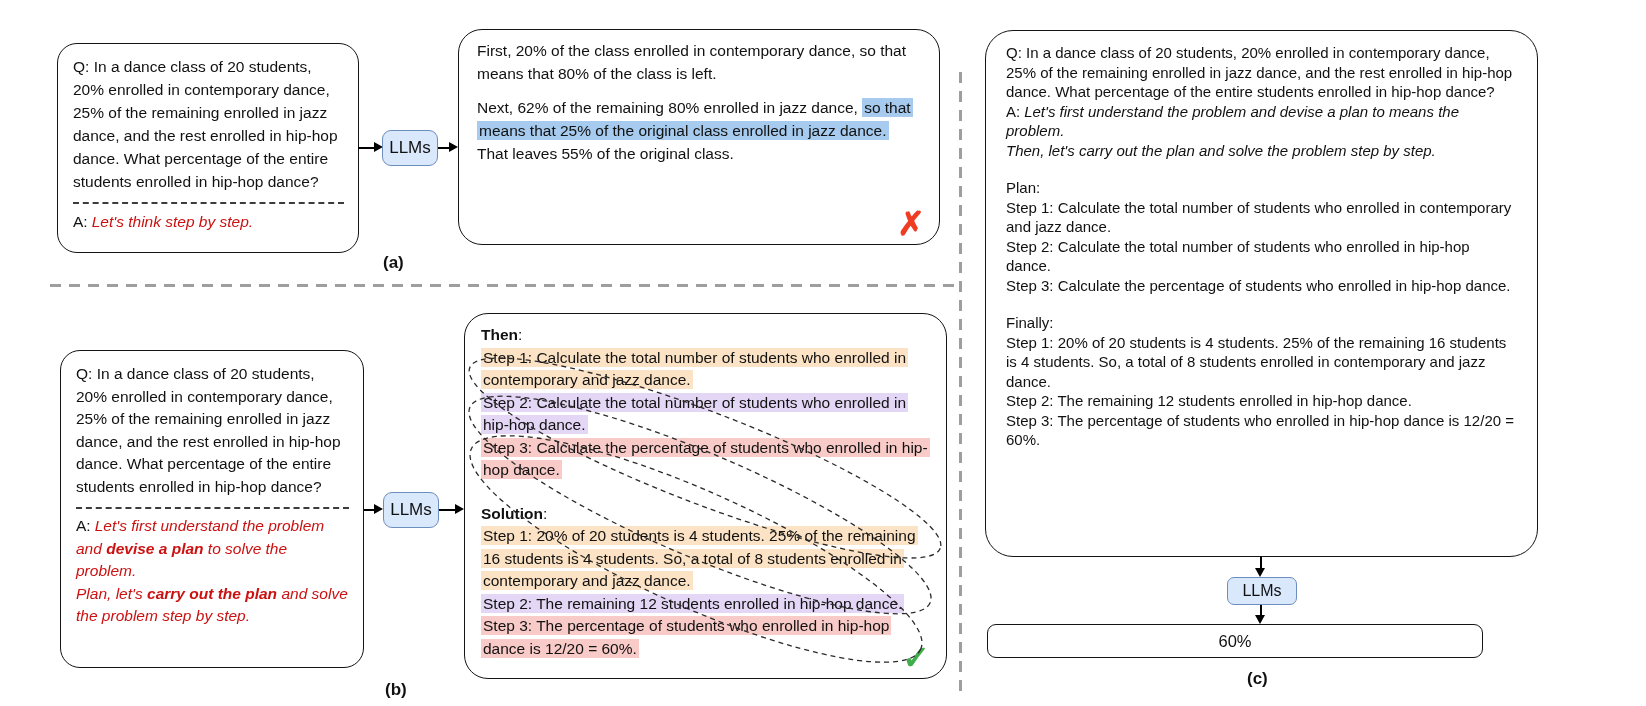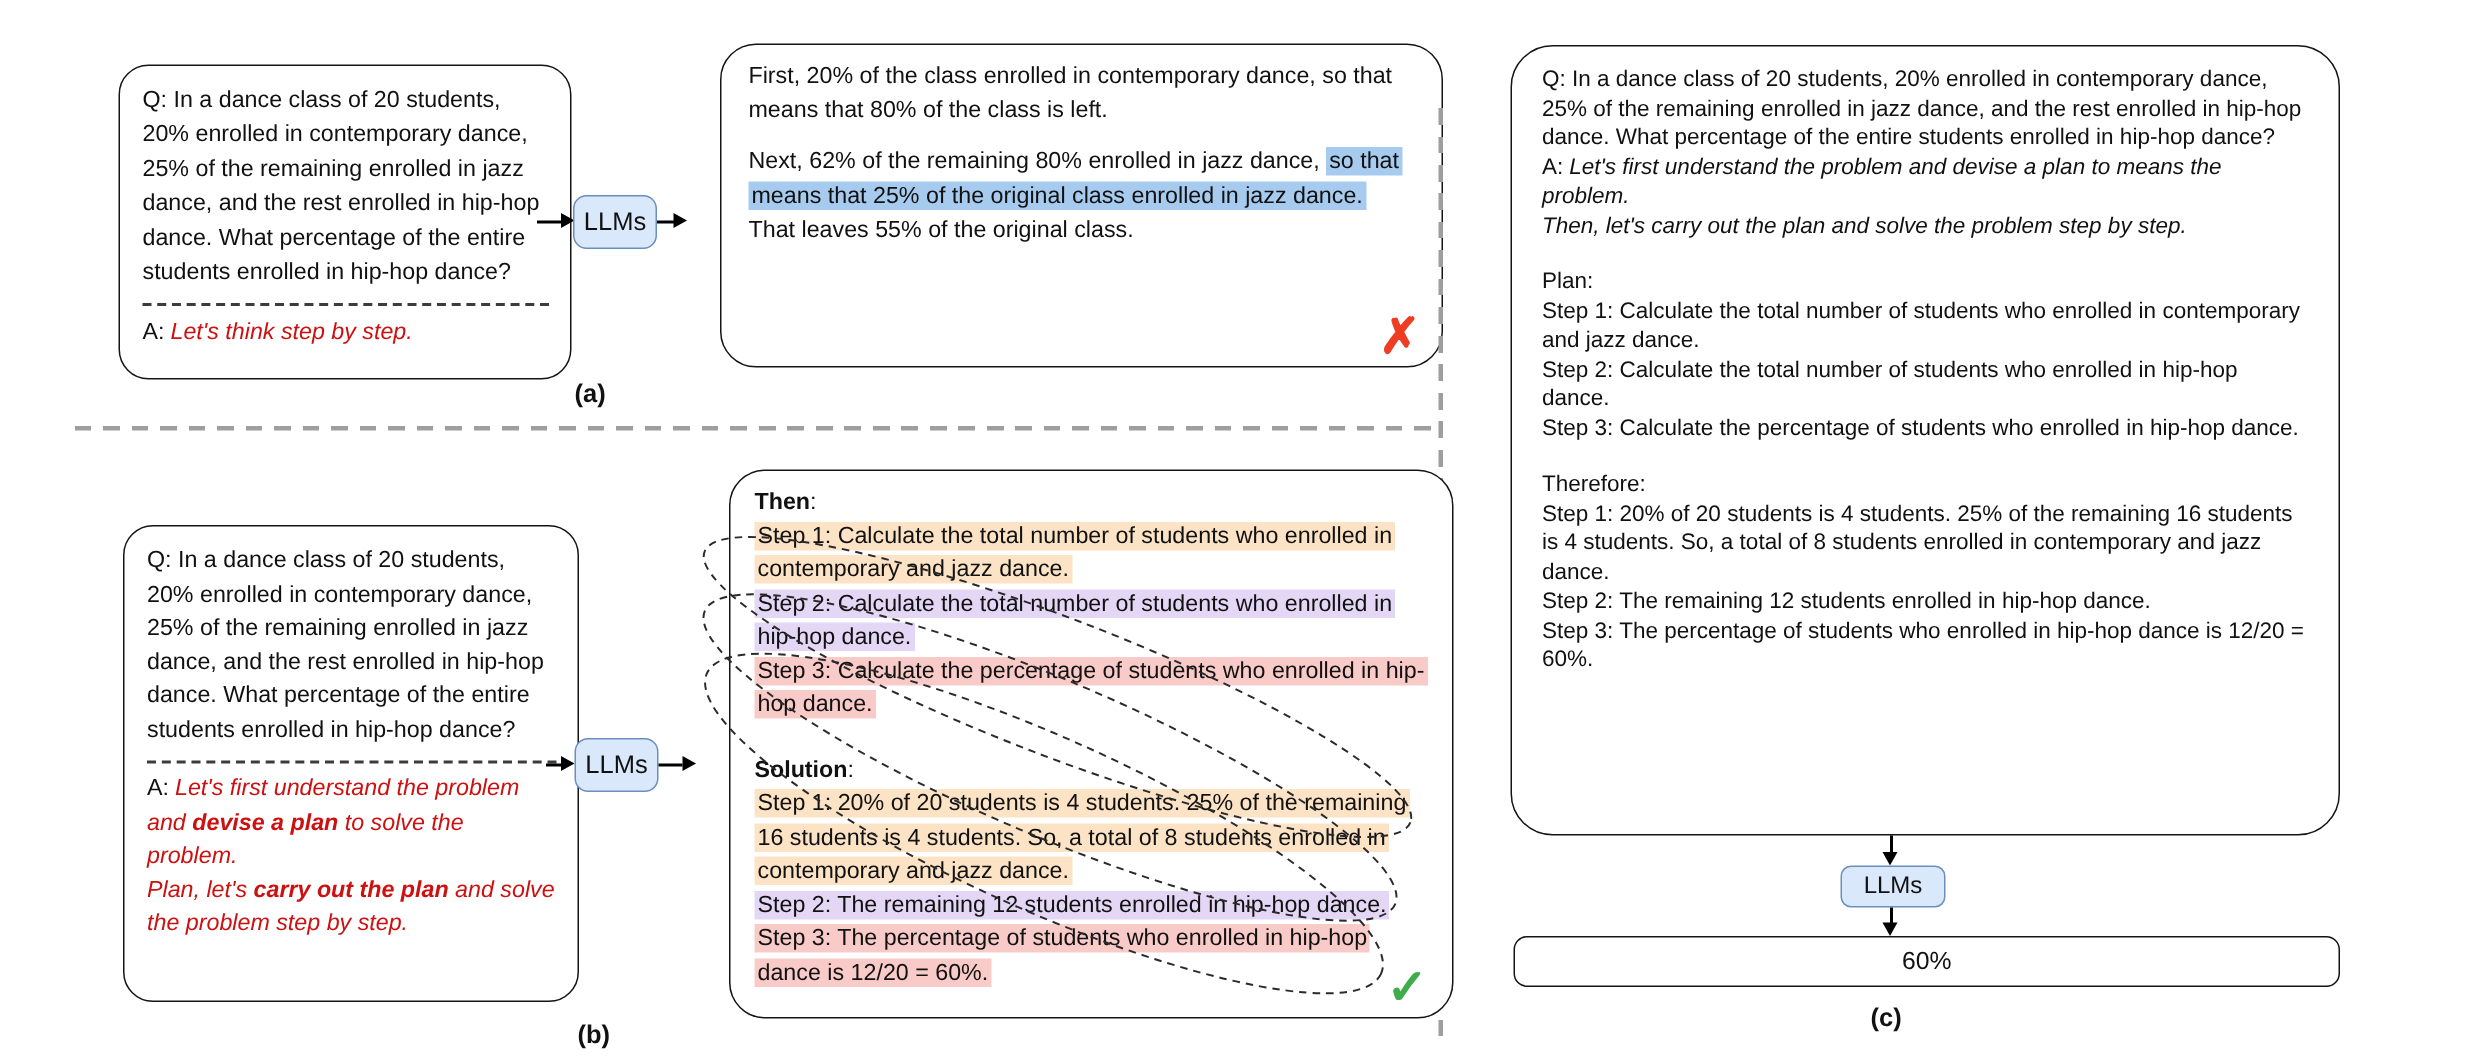--- a/index.html
+++ b/index.html
@@ -1,21 +1,21 @@
 <!DOCTYPE html>
 <html style="--hl-blue: #a6cbee; --hl-orange: #fce3c5; --hl-purple: #e4d6f5; --hl-pink: #f9cbc8; --llm-fill: #dae8fc; --llm-border: #6c8ebf; --red-text: #cc1111; --mark-red: #ee3d23; --mark-green: #3fae4a; --divider-gray: #9e9e9e;"><head>
 <meta charset="utf-8">
 <style>
   html,body{margin:0;padding:0;background:#ffffff;}
   .canvas{
     position:relative;width:1646px;height:706px;background:#ffffff;
     font-family:"Liberation Sans",sans-serif;color:#111;overflow:hidden;
   }
   .bubble{
-    position:absolute;background:#fff;border:1.6px solid #141414;box-sizing:border-box;margin-left:22px;
+    position:absolute;background:#fff;border:1.6px solid #141414;box-sizing:border-box;
   }
   .qa{border-radius:20px;}
   .out{border-radius:24px;}
   .qtext,.para{margin:0;}
   .it{font-style:italic;}
   .red{color:var(--red-text,#cc1111);}
   .apre{padding-right:4px;}
   .dashsep{border-top:2px dashed #3c3c3c;height:0;margin:9px 0 6px 0;}
   .llm{
     position:absolute;background:var(--llm-fill,#dae8fc);border:1.6px solid var(--llm-border,#6c8ebf);
@@ -49,21 +49,21 @@
   
   #qa-b{left:60px;top:350px;width:304px;height:318px;padding:12px 14px 8px 15px;font-size:15.5px;line-height:22.5px;}
   #llm-b{left:383px;top:492px;width:56px;height:36px;}
   #out-b{left:464px;top:313px;width:483px;height:366px;padding:10px 16px 8px 16px;font-size:15.5px;line-height:22.5px;}
   .gap-b{height:21px;}
   #label-b{left:385px;top:680px;}
   
   #box-c{left:985px;top:30px;width:553px;height:527px;border-radius:28px;padding:12px 20px;font-size:15px;line-height:19.5px;}
   .gap-c{height:18px;}
   #llm-c{left:1227px;top:577px;width:70px;height:28px;font-size:16px;border-radius:7px;}
-  #ans-c{left:987px;top:624px;width:551px;height:34px;border-radius:9px;display:flex;align-items:center;justify-content:center;font-size:16.5px;}
+  #ans-c{left:987px;top:624px;width:496px;height:34px;border-radius:9px;display:flex;align-items:center;justify-content:center;font-size:16.5px;}
   #label-c{left:1247px;top:669px;}
   #ellipses{position:absolute;left:0;top:0;pointer-events:none;}
 </style>
 </head>
 <body>
 
 <div class="canvas">
 
   <div class="bubble qa" id="qa-a">
     <p class="qtext">Q: In a dance class of 20 students, 20% enrolled in contemporary dance, 25% of the remaining enrolled in jazz dance, and the rest enrolled in hip-hop dance. What percentage of the entire students enrolled in hip-hop dance?</p>
@@ -136,21 +136,21 @@
   <div class="bubble out" id="box-c">
     <div>Q: In a dance class of 20 students, 20% enrolled in contemporary dance, 25% of the remaining enrolled in jazz dance, and the rest enrolled in hip-hop dance. What percentage of the entire students enrolled in hip-hop dance?</div>
     <div><span class="apre">A:</span><span class="it">Let's first understand the problem and devise a plan to means the problem.</span></div>
     <div class="it">Then, let's carry out the plan and solve the problem step by step.</div>
     <div class="gap-c"></div>
     <div>Plan:</div>
     <div>Step 1: Calculate the total number of students who enrolled in contemporary and jazz dance.</div>
     <div>Step 2: Calculate the total number of students who enrolled in hip-hop dance.</div>
     <div>Step 3: Calculate the percentage of students who enrolled in hip-hop dance.</div>
     <div class="gap-c"></div>
-    <div>Therefore:</div>
+    <div>Finally:</div>
     <div>Step 1: 20% of 20 students is 4 students. 25% of the remaining 16 students is 4 students. So, a total of 8 students enrolled in contemporary and jazz dance.</div>
     <div>Step 2: The remaining 12 students enrolled in hip-hop dance.</div>
     <div>Step 3: The percentage of students who enrolled in hip-hop dance is 12/20 = 60%.</div>
   </div>
 
   <div class="vline" style="left:1260px;top:557px;height:12px;"></div>
   <div class="tri-d" style="left:1255px;top:568px;"></div>
   <div class="llm" id="llm-c">
     <span>LLMs</span>
   </div>

